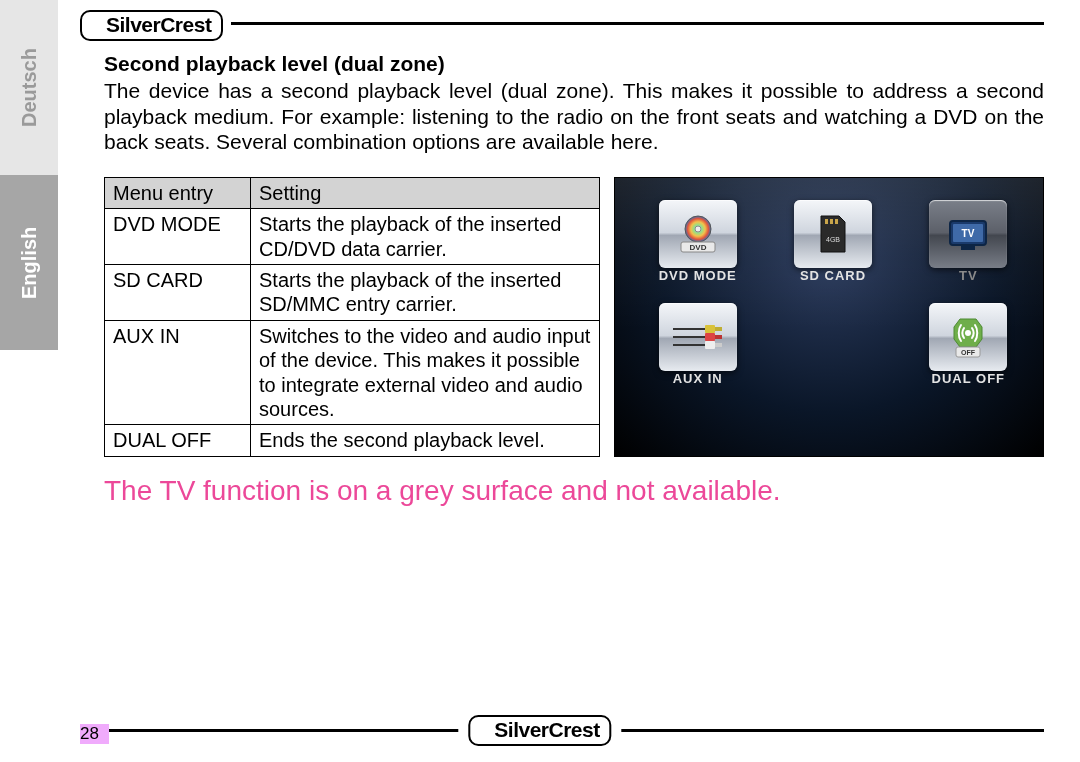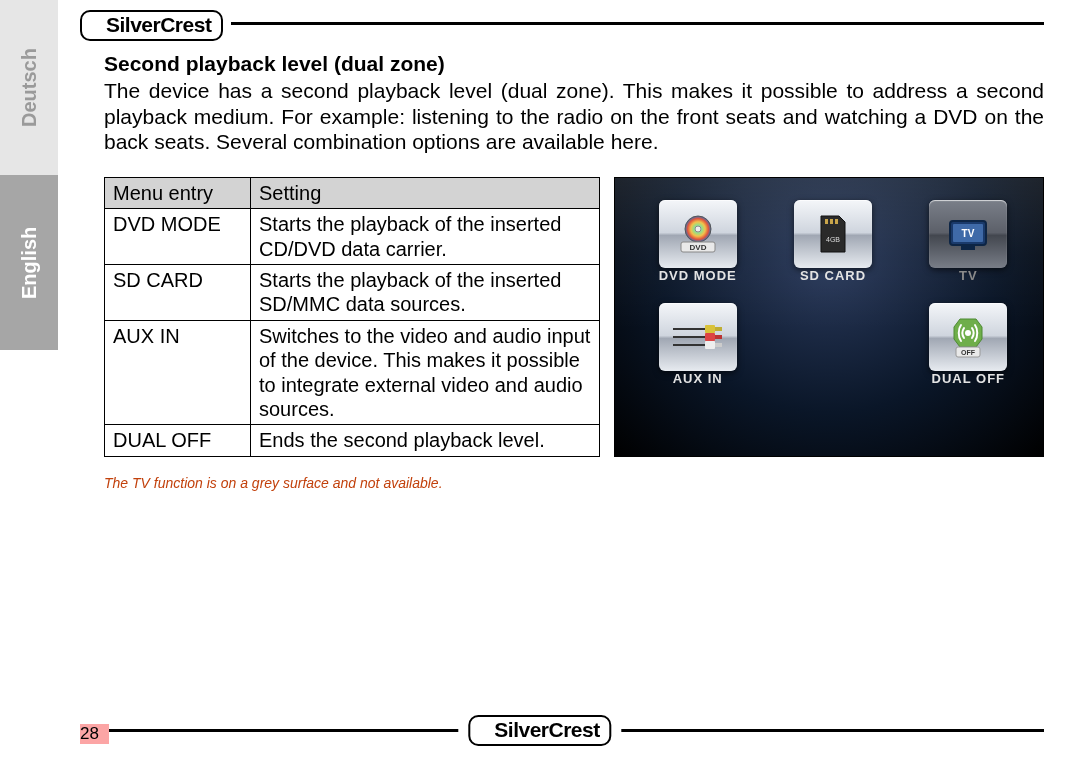--- a/index.html
+++ b/index.html
@@ -166,37 +166,36 @@
     color: #e3e3e3;
     text-align:center;
     white-space:nowrap;
   }
   .tv-unavail .screen-icon{
     background: linear-gradient(180deg,#7a7f89 0%,#5c6069 48%,#43474f 52%,#787d87 100%);
   }
   .tv-unavail .screen-label{ color:#8a8a8a; }
 
   .note {
-    font-size: 14px;
-    color: #c2410c;
-    font-style: italic;
+    font-size: 28px;
+    color: #ec4899;
   }
 
   .bottom-rule {
     position: absolute;
     left: 80px; right: 36px;
     bottom: 30px;
     border: none;
     border-top: 3px solid #000;
   }
   .page-num {
     position: absolute;
     left: 80px;
     bottom: 18px;
-    background: #fca5a5;
+    background: #f0abfc;
     font-size: 17px;
     padding-right: 10px;
   }
   .brand-bottom {
     position: absolute;
     left: 50%;
     transform: translateX(-50%);
     bottom: 16px;
     background: #fff;
     padding: 0 10px;
@@ -226,21 +225,21 @@
           <tr>
         <th class="col1">Menu entry</th>
         <th>Setting</th>
       </tr>
       <tr>
         <td>DVD MODE</td>
         <td>Starts the playback of the inserted CD/DVD data carrier.</td>
       </tr>
       <tr>
         <td>SD CARD</td>
-        <td>Starts the playback of the inserted SD/MMC data sources.</td>
+        <td>Starts the playback of the inserted SD/MMC entry carrier.</td>
       </tr>
       <tr>
         <td>AUX IN</td>
         <td>Switches to the video and audio input of the device. This makes it possible to integrate external video and audio sources.</td>
       </tr>
       <tr>
         <td>DUAL OFF</td>
         <td>Ends the second playback level.</td>
       </tr>
     </tbody>

